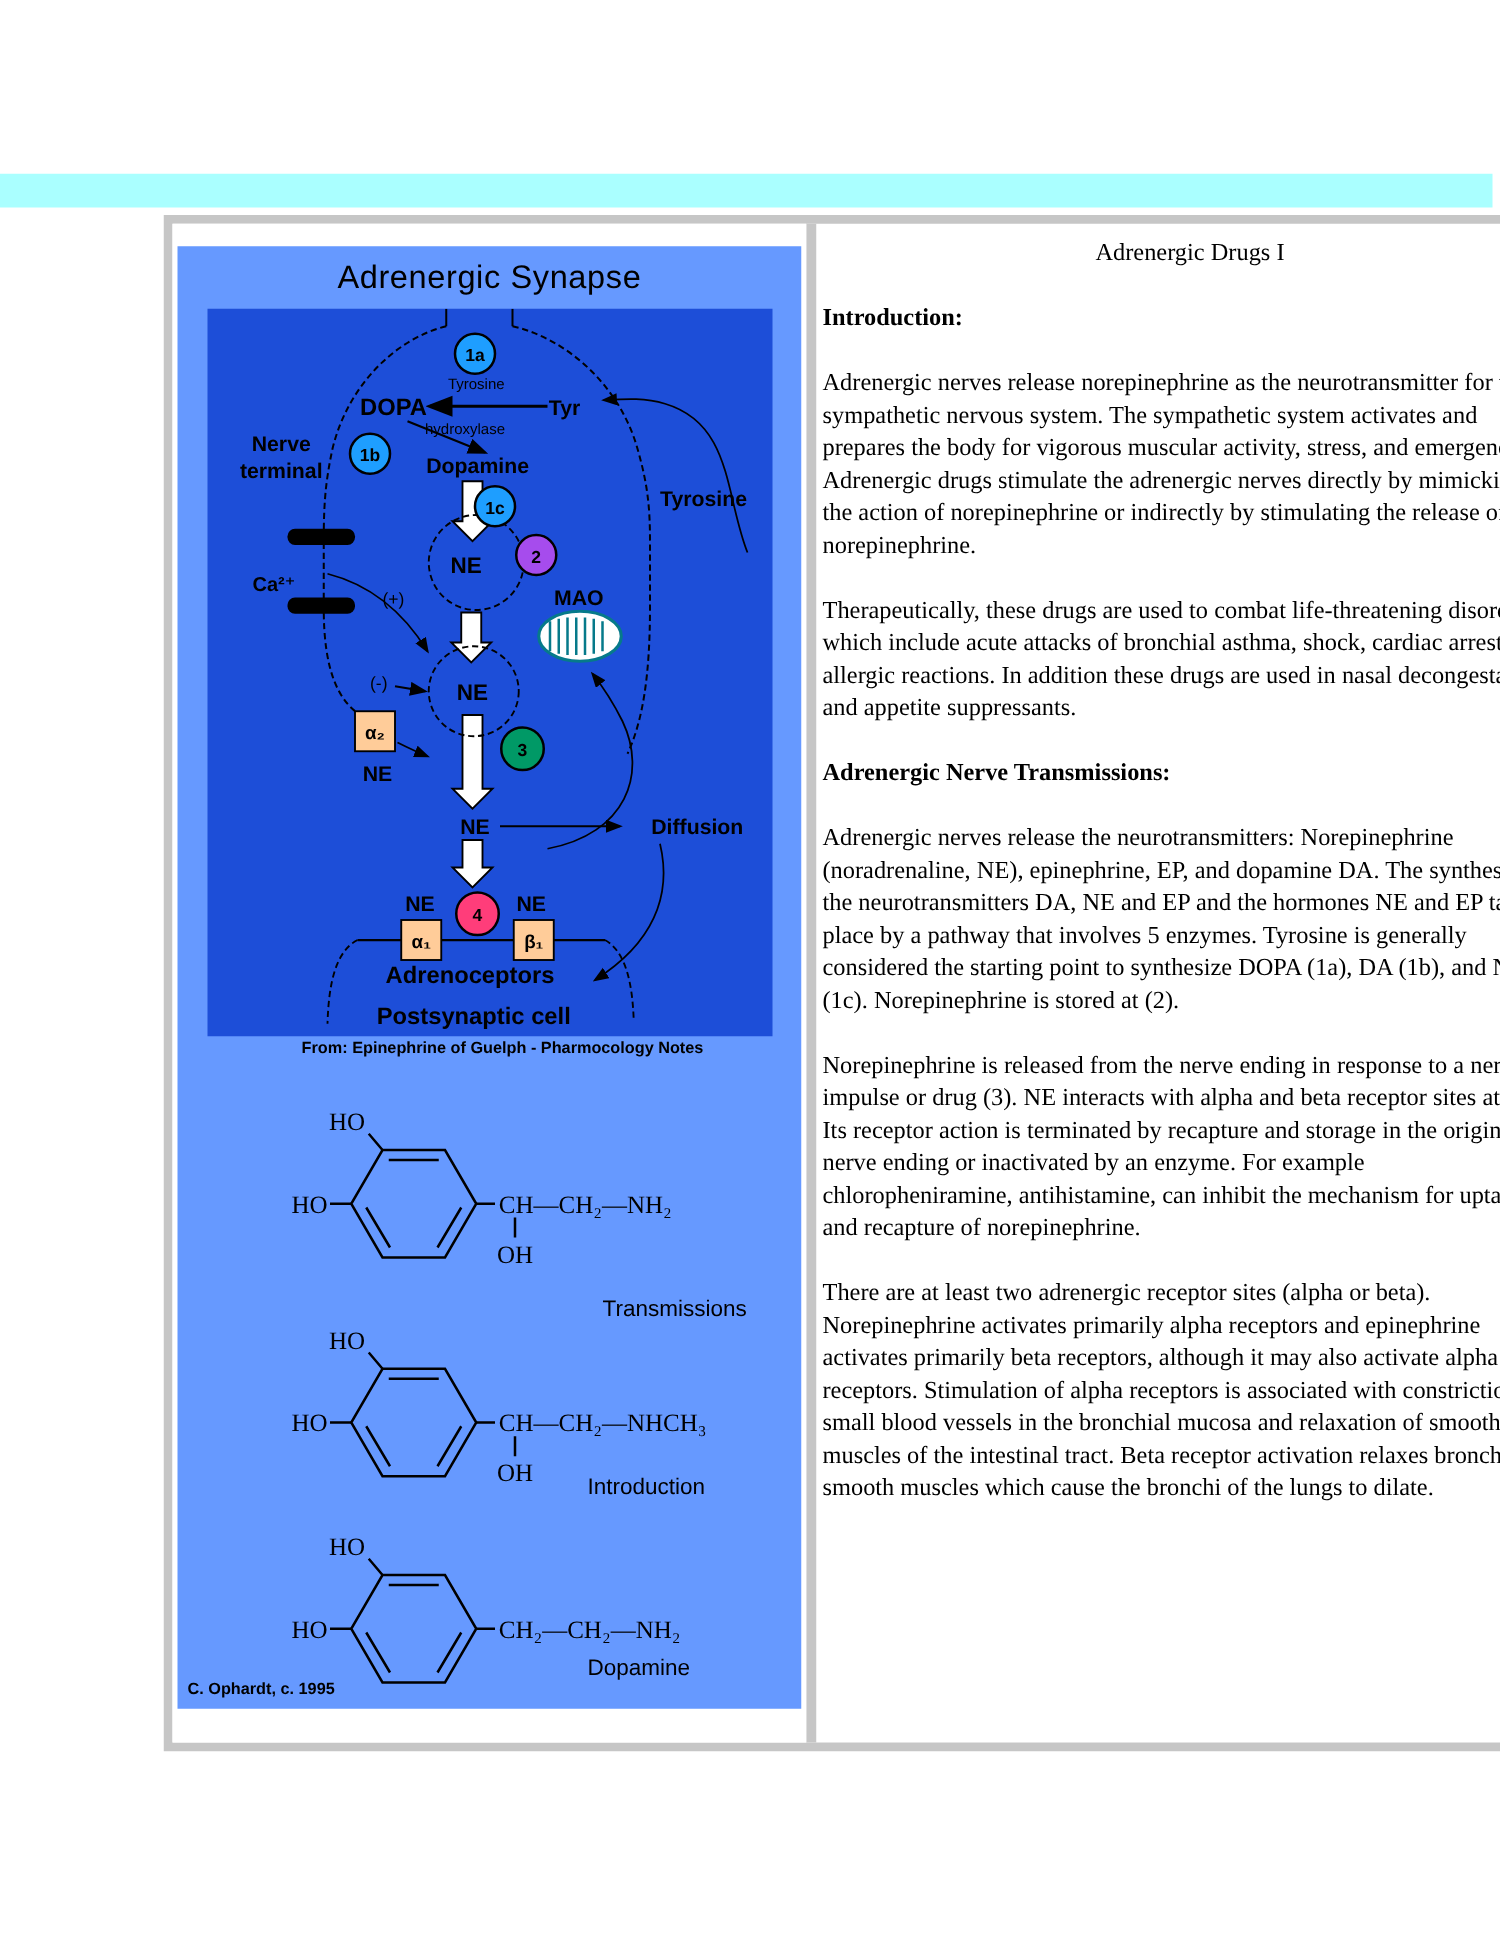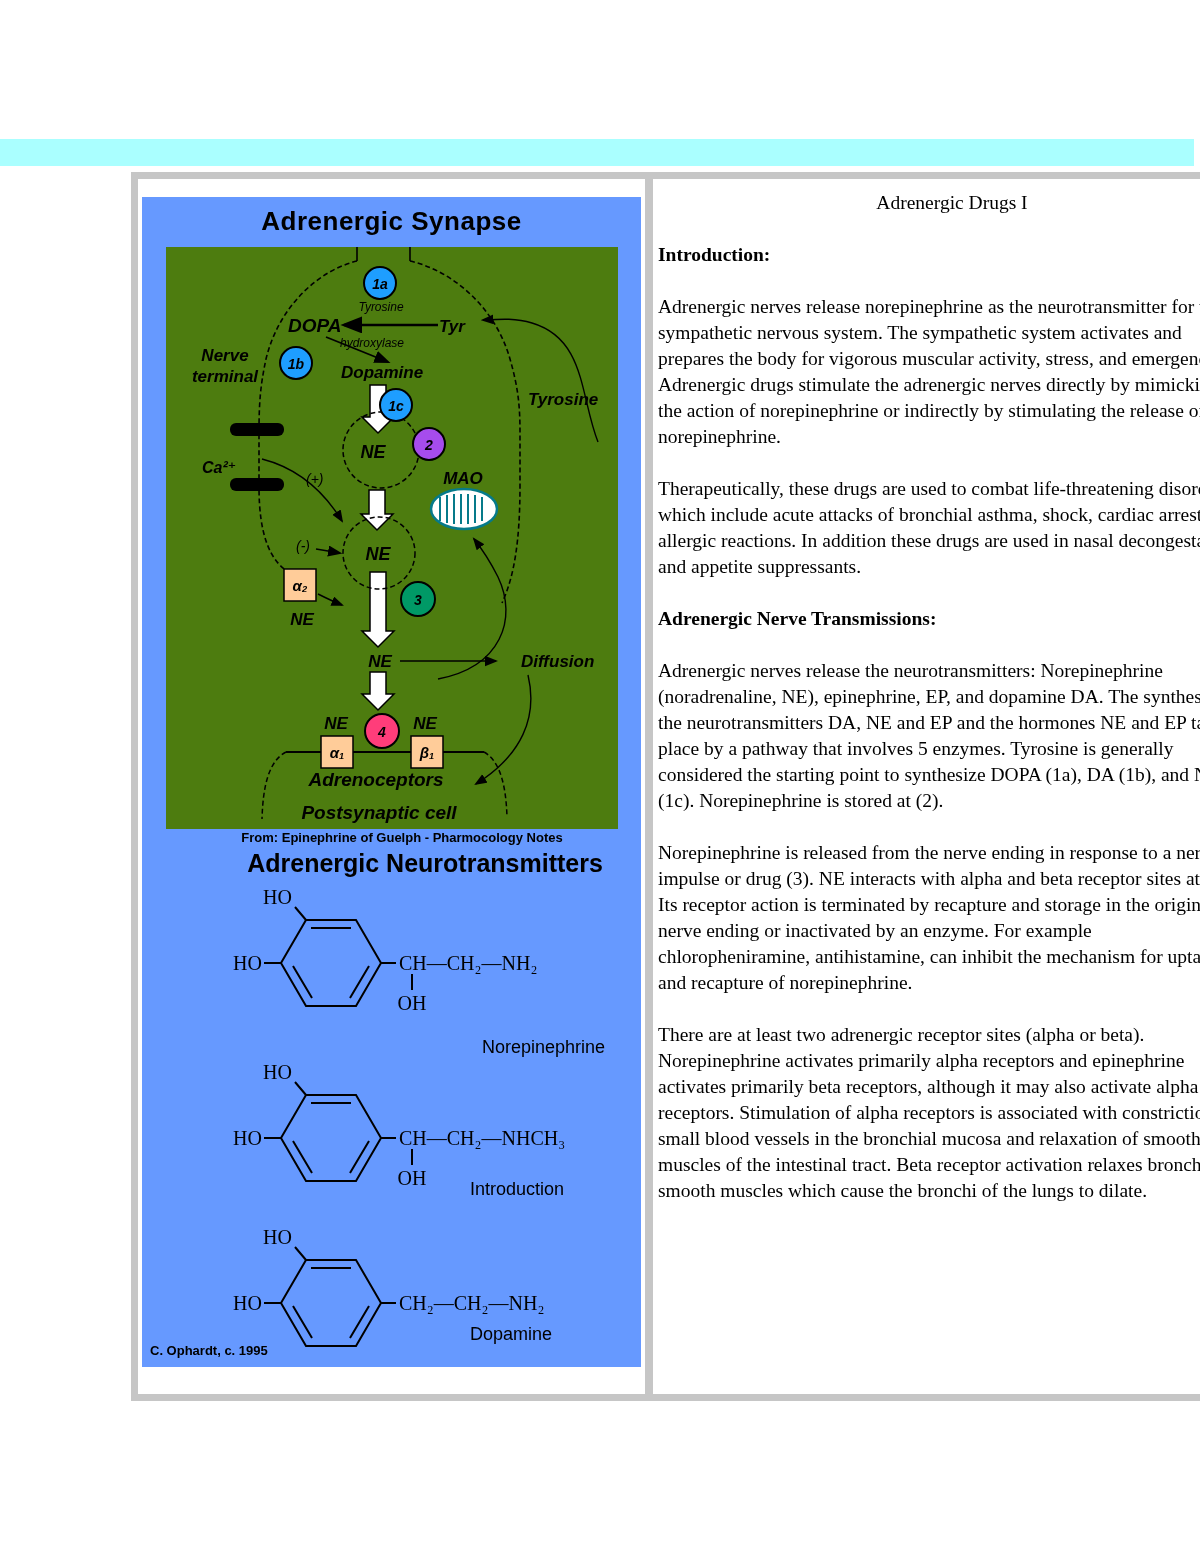--- a/index.html
+++ b/index.html
@@ -7,22 +7,22 @@
        font-family:"Liberation Sans",sans-serif;color:#000;}
   .topbar{position:absolute;left:0;top:139px;width:1194px;height:27px;background:#aaffff;}
   .doc-table{position:absolute;left:131px;top:172px;width:1130px;height:1229px;
              border:7px solid #c6c6c6;background:#fff;display:flex;box-sizing:border-box;}
   .cell-left{width:507px;position:relative;background:#fff;flex:none;}
   .col-divider{width:8px;background:#c6c6c6;flex:none;}
   .cell-right{flex:1;padding:11px 8px 0 5px;font-family:"Liberation Serif","DejaVu Serif",serif;
               font-size:19.5px;line-height:26px;}
   .graphic{position:absolute;left:4px;top:18px;width:499px;height:1170px;background:#6699ff;}
   .syn-title{position:absolute;left:0;top:9px;width:100%;text-align:center;
-             font-size:26px;font-weight:bold;letter-spacing:0.5px;}
-  .syn-box{position:absolute;left:24px;top:50px;width:452px;height:582px;background:#4d7c0f;font-style:italic;}
+             font-size:26px;font-weight:normal;letter-spacing:0.5px;}
+  .syn-box{position:absolute;left:24px;top:50px;width:452px;height:582px;background:#1d4ed8;}
   .syn-caption{position:absolute;left:50px;top:633px;width:420px;text-align:center;
                font-size:13px;font-weight:600;}
   .nt-title{position:absolute;left:66px;top:652px;width:434px;text-align:center;
             font-size:25px;font-weight:bold;}
   .molecule{position:absolute;left:74px;width:425px;height:160px;}
   .mol-label{position:absolute;font-size:18px;}
   .credit{position:absolute;left:8px;top:1146px;font-size:13px;font-weight:600;}
   .art-title{text-align:center;margin:0;}
   .art-h{font-weight:bold;margin:0 0 26px 0;}
   .cell-right p{margin:0 0 26px 0;}
@@ -130,32 +130,31 @@
           <text x="259" y="482" font-size="17" class="b" text-anchor="middle">NE</text>
           <text x="171" y="511" font-size="15" class="b" text-anchor="middle">α₁</text>
           <text x="261" y="511" font-size="15" class="b" text-anchor="middle">β₁</text>
           <text x="210" y="539" font-size="19" class="b" text-anchor="middle">Adrenoceptors</text>
           <text x="213" y="572" font-size="19" class="b" text-anchor="middle">Postsynaptic cell</text>
         </svg>
       </div>
 
       <div class="syn-caption">From: Epinephrine of Guelph - Pharmocology Notes</div>
 
-      <div class="nt-title">Adrenergic Neurotransmitters</div>
 
       <svg class="molecule" style="top:681px" viewBox="0 0 425 160">
         <path d="M165,85 L140,42 L90,42 L65,85 L90,128 L140,128 Z" fill="none" stroke="#000" stroke-width="2"></path>
         <path d="M95,50 L135,50 M77,88 L96,120 M134,120 L153,88" stroke="#000" stroke-width="2" fill="none"></path>
         <path d="M90,42 L79,29 M65,85 L48,85 M165,85 L180,85 M196,96 L196,112" stroke="#000" stroke-width="2" fill="none"></path>
         <text x="76" y="26" font-size="20" text-anchor="end" class="serif">HO</text>
         <text x="46" y="92" font-size="20" text-anchor="end" class="serif">HO</text>
         <text x="183" y="92" font-size="20" class="serif">CH—CH₂—NH₂</text>
         <text x="196" y="132" font-size="20" text-anchor="middle" class="serif">OH</text>
       </svg>
-      <div class="mol-label" style="left:340px;top:840px">Norepinephrine</div>
+      <div class="mol-label" style="left:340px;top:840px">Transmissions</div>
 
       <svg class="molecule" style="top:856px" viewBox="0 0 425 160">
         <path d="M165,85 L140,42 L90,42 L65,85 L90,128 L140,128 Z" fill="none" stroke="#000" stroke-width="2"></path>
         <path d="M95,50 L135,50 M77,88 L96,120 M134,120 L153,88" stroke="#000" stroke-width="2" fill="none"></path>
         <path d="M90,42 L79,29 M65,85 L48,85 M165,85 L180,85 M196,96 L196,112" stroke="#000" stroke-width="2" fill="none"></path>
         <text x="76" y="26" font-size="20" text-anchor="end" class="serif">HO</text>
         <text x="46" y="92" font-size="20" text-anchor="end" class="serif">HO</text>
         <text x="183" y="92" font-size="20" class="serif">CH—CH₂—NHCH₃</text>
         <text x="196" y="132" font-size="20" text-anchor="middle" class="serif">OH</text>
       </svg>

